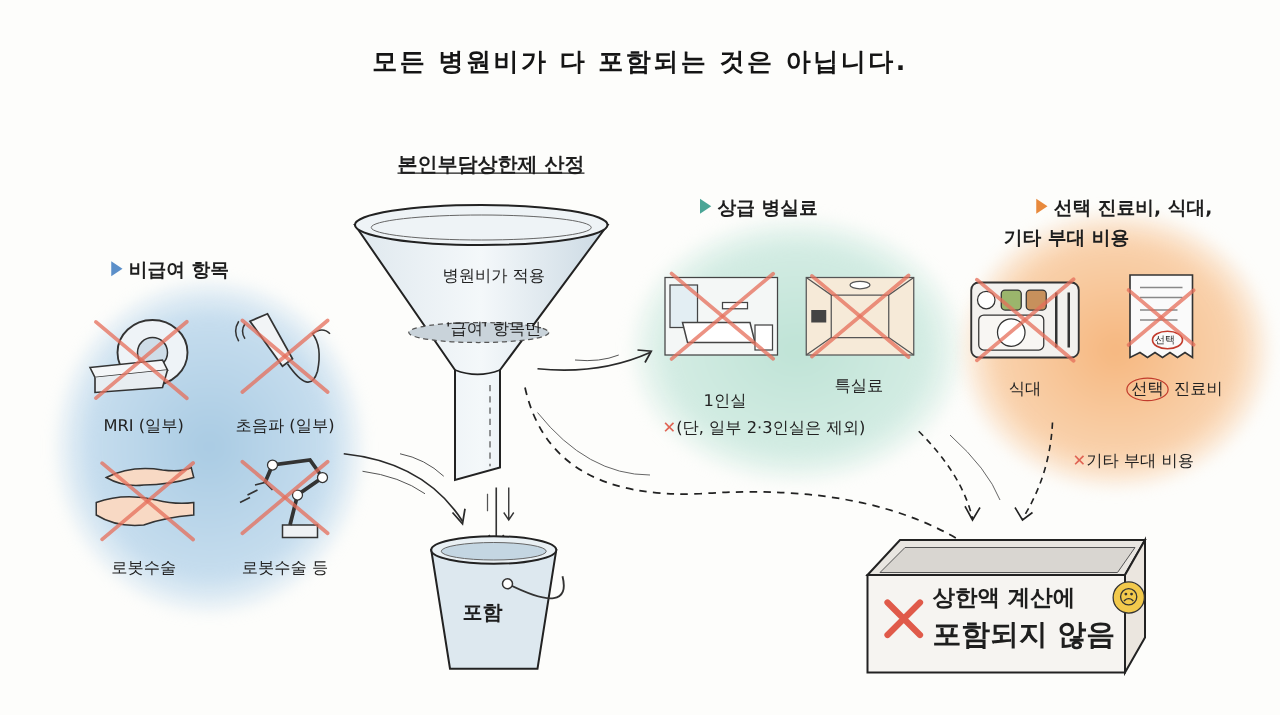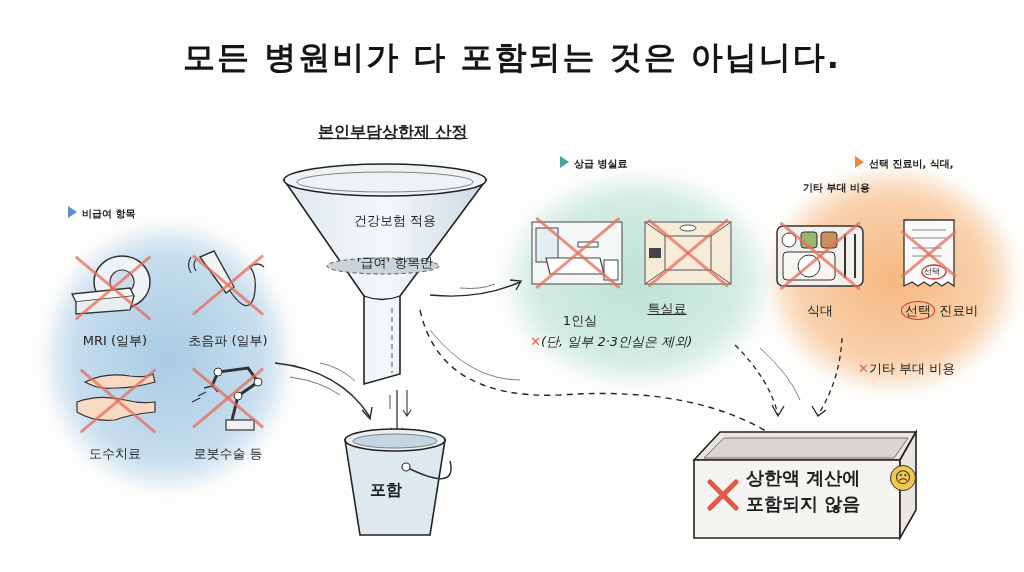--- a/index.html
+++ b/index.html
@@ -1,43 +1,43 @@
 <!DOCTYPE html>
 <html><head>
 <meta charset="utf-8">
 <style>
   html, body { margin:0; padding:0; }
   body { width:1024px; height:572px; background:#fdfdfb; position:relative; overflow:hidden;
          font-family:"DejaVu Sans", "Liberation Sans", sans-serif; color:#1e1e1e; }
   .abs { position:absolute; }
-  .title { left:0; top:36px; width:1024px; text-align:center; font-size:32px; font-weight:bold;
+  .title { left:0; top:36px; width:1024px; text-align:center; font-size:20px; font-weight:bold;
            letter-spacing:2px; color:#151515; font-family:"DejaVu Sans", sans-serif; }
   .blob { position:absolute; border-radius:50%; filter:blur(6px); }
-  .heading { font-size:10px; font-weight:bold; color:#1e1e1e; white-space:nowrap; }
+  .heading { font-size:15px; font-weight:bold; color:#1e1e1e; white-space:nowrap; }
   .tri { display:inline-block; width:0; height:0; border-top:6px solid transparent; border-bottom:6px solid transparent;
          border-left:9px solid #5b8fc9; margin-right:5px; vertical-align:middle; position:relative; top:-2px; }
   .label { font-size:13px; color:#222; white-space:nowrap; text-align:center; }
   .icon-box { position:absolute; }
   .xmark { position:absolute; inset:0; }
   .xmark::before, .xmark::after { content:""; position:absolute; left:50%; top:50%; width:115%; height:3px;
         background:rgba(230,110,90,0.75); border-radius:2px; }
   .xmark::before { transform:translate(-50%,-50%) rotate(40deg); }
   .xmark::after  { transform:translate(-50%,-50%) rotate(-40deg); }
   svg { overflow:visible; }
 </style>
 </head>
 <body>
 
 <div class="abs title">모든 병원비가 다 포함되는 것은 아닙니다.</div>
 
 <div class="blob" style="left:45px;top:225px;width:245px;height:265px;background:radial-gradient(ellipse at center,#a9cbe3 0%,#c6ddee 55%,rgba(220,235,245,0) 75%);"></div>
 <div class="blob" style="left:505px;top:175px;width:265px;height:210px;background:radial-gradient(ellipse at center,#bfe3d6 0%,#d3ece3 55%,rgba(230,245,240,0) 75%);"></div>
 <div class="blob" style="left:770px;top:170px;width:245px;height:220px;background:radial-gradient(ellipse at center,#f6b77f 0%,#f9d2ad 55%,rgba(253,235,220,0) 75%);"></div>
 
-<div class="abs heading" style="left:68px;top:207px;">
+<div class="abs heading" style="left:89px;top:207px;">
   <span class="tri"></span><span>비급여 항목</span>
 </div>
 
 <div class="icon-box" style="left:70px;top:252px;width:85px;height:72px;">
   <svg width="85" height="72" viewBox="0 0 85 72">
     <ellipse cx="52" cy="30" rx="28" ry="26" fill="#eef3f7" stroke="#333" stroke-width="1.5"></ellipse>
     <ellipse cx="52" cy="30" rx="12" ry="12" fill="#cfdde8" stroke="#333" stroke-width="1.2"></ellipse>
     <path d="M2 42 L60 36 L64 44 L6 50 Z" fill="#f4f6f8" stroke="#333" stroke-width="1.3"></path>
     <path d="M6 50 L6 62 L60 58 L64 44" fill="#e8edf1" stroke="#333" stroke-width="1.3"></path>
   </svg>
@@ -56,21 +56,21 @@
 </div>
 <div class="abs label" style="left:178px;top:332px;width:100px;">초음파 (일부)</div>
 
 <div class="icon-box" style="left:75px;top:368px;width:85px;height:65px;">
   <svg width="85" height="65" viewBox="0 0 85 65">
     <path d="M10 14 Q30 4 55 8 Q70 10 78 6 L80 14 Q60 20 40 20 Q24 22 10 14 Z" fill="#f8d9c4" stroke="#333" stroke-width="1.2"></path>
     <path d="M2 34 Q24 26 50 32 Q66 36 80 34 L80 44 Q56 46 40 52 Q18 54 2 44 Z" fill="#f8d9c4" stroke="#333" stroke-width="1.2"></path>
   </svg>
   <div class="xmark"></div>
 </div>
-<div class="abs label" style="left:70px;top:445px;width:90px;">도수치료</div>
+<div class="abs label" style="left:70px;top:445px;width:90px;">로봇수술</div>
 
 <div class="icon-box" style="left:188px;top:362px;width:80px;height:72px;">
   <svg width="80" height="72" viewBox="0 0 80 72">
     <rect x="38" y="58" width="28" height="10" fill="#eef1f4" stroke="#333" stroke-width="1.2"></rect>
     <path d="M44 58 L50 34 L70 20 L60 6 L30 10 L24 24" stroke="#333" fill="none" stroke-width="3"></path>
     <circle cx="50" cy="34" r="4" fill="#fff" stroke="#333"></circle>
     <circle cx="70" cy="20" r="4" fill="#fff" stroke="#333"></circle>
     <circle cx="30" cy="10" r="4" fill="#fff" stroke="#333"></circle>
     <path d="M16 26 L24 24 L30 30 M10 34 L18 30 M4 40 L12 36" stroke="#333" fill="none" stroke-width="1.3"></path>
   </svg>
@@ -95,21 +95,21 @@
         <stop offset="1" stop-color="#cbd9e3"></stop>
     </linearGradient>
   </defs>
   <path d="M4 22 L84 138 L84 226 L120 216 L120 138 L206 22 Z" fill="url(#fg)" stroke="#222" stroke-width="1.6"></path>
   <ellipse cx="105" cy="22" rx="101" ry="16" fill="#eef3f6" stroke="#222" stroke-width="1.6"></ellipse>
   <ellipse cx="105" cy="24" rx="88" ry="10" fill="none" stroke="#666" stroke-width="0.8"></ellipse>
   <ellipse cx="103" cy="108" rx="56" ry="8" fill="#c9d3da" stroke="#555" stroke-width="1" stroke-dasharray="4 3"></ellipse>
   <path d="M84 138 Q102 145 120 138" stroke="#222" fill="none" stroke-width="1.3"></path>
   <path d="M112 150 L112 215" stroke="#555" stroke-width="1" stroke-dasharray="5 4"></path>
 </svg>
-<div class="abs label" style="left:340px;top:212px;width:110px;font-size:13px;">건강보험 적용</div>
+<div class="abs label" style="left:340px;top:212px;width:110px;font-size:13px;">병원비가 적용</div>
 <div class="abs label" style="left:340px;top:230px;width:110px;font-size:13px;margin-top:24px;">'급여' 항목만</div>
 
 <svg class="abs" style="left:385px;top:385px;" width="30" height="55">
   <path d="M12 5 L12 50 M6 43 L12 51 L18 43" stroke="#333" fill="none" stroke-width="1.3"></path>
   <path d="M22 5 L22 30 M18 25 L22 31 L26 25" stroke="#333" fill="none" stroke-width="1.1"></path>
   <path d="M5 10 L5 24" stroke="#555" fill="none" stroke-width="1"></path>
 </svg>
 
 <svg class="abs" style="left:340px;top:425px;" width="125" height="115">
   <path d="M5 15 L20 110 L90 110 L105 15 Z" fill="#dde8ef" stroke="#222" stroke-width="1.6"></path>
@@ -144,27 +144,27 @@
 
 <div class="icon-box" style="left:643px;top:218px;width:90px;height:70px;">
   <svg width="90" height="70" viewBox="0 0 90 70">
     <rect x="2" y="4" width="86" height="62" fill="#f6ead8" stroke="#555" stroke-width="1"></rect>
     <path d="M2 4 L22 18 L68 18 L88 4 M22 18 L22 52 L68 52 L68 18 M2 66 L22 52 M88 66 L68 52" stroke="#555" fill="none" stroke-width="1"></path>
     <rect x="6" y="30" width="12" height="10" fill="#444"></rect>
     <ellipse cx="45" cy="10" rx="8" ry="3" fill="#fff" stroke="#555"></ellipse>
   </svg>
   <div class="xmark"></div>
 </div>
-<div class="abs label" style="left:632px;top:300px;width:70px;text-decoration:underline;">특실료</div>
-
-<div class="abs label" style="left:530px;top:333px;text-align:left;font-style:italic;">
+<div class="abs label" style="left:652px;top:300px;width:70px;">특실료</div>
+
+<div class="abs label" style="left:530px;top:333px;text-align:left;">
   <span style="color:#e06454;font-weight:bold;">✕</span><span>(단, 일부 2·3인실은 제외)</span>
 </div>
 
-<div class="abs heading" style="left:813px;top:157px;padding-left:42px;">
+<div class="abs heading" style="left:787px;top:157px;padding-left:42px;">
   <span class="tri" style="border-left-color:#e8893c;"></span><span>선택 진료비, 식대,</span>
 </div>
 <div class="abs heading" style="left:803px;top:181px;">기타 부대 비용</div>
 
 <div class="icon-box" style="left:775px;top:222px;width:90px;height:68px;">
   <svg width="90" height="68" viewBox="0 0 90 68">
     <rect x="2" y="4" width="86" height="60" rx="6" fill="#f3f1ee" stroke="#333" stroke-width="1.5"></rect>
     <circle cx="14" cy="18" r="7" fill="#fff" stroke="#333"></circle>
     <rect x="26" y="10" width="16" height="16" rx="3" fill="#9bb56c" stroke="#333"></rect>
     <rect x="46" y="10" width="16" height="16" rx="3" fill="#c7905c" stroke="#333"></rect>
@@ -210,14 +210,14 @@
   <path d="M14 38 L34 18 L218 18 L204 38 Z" fill="#d9d6d1" stroke="#555" stroke-width="0.8"></path>
   <path d="M4 40 L210 40 L210 118 L4 118 Z" fill="#f6f4f1" stroke="#222" stroke-width="1.6"></path>
   <path d="M210 40 L226 12 L226 90 L210 118 Z" fill="#ebe6df" stroke="#222" stroke-width="1.6"></path>
 </svg>
 <div class="abs" style="left:706px;top:478px;width:40px;height:40px;">
   <svg width="34" height="34" viewBox="0 0 34 34">
     <path d="M4 4 L30 30 M30 4 L4 30" stroke="#e05a4a" stroke-width="5" stroke-linecap="round"></path>
   </svg>
 </div>
 <div class="abs" style="left:746px;top:466px;font-size:18px;font-weight:bold;white-space:nowrap;text-align:center;">상한액 계산에</div>
-<div class="abs" style="left:746px;top:492px;font-size:18px;font-weight:bold;white-space:nowrap;">포함되지 않음</div>
+<div class="abs" style="left:746px;top:492px;font-size:23px;font-weight:bold;white-space:nowrap;">포함되지 않음</div>
 <div class="abs" style="left:890px;top:465px;width:24px;height:24px;border-radius:50%;background:#f2c94c;border:1.5px solid #333;font-size:16px;line-height:24px;text-align:center;color:#333;">☹</div>
 
 </body></html>

